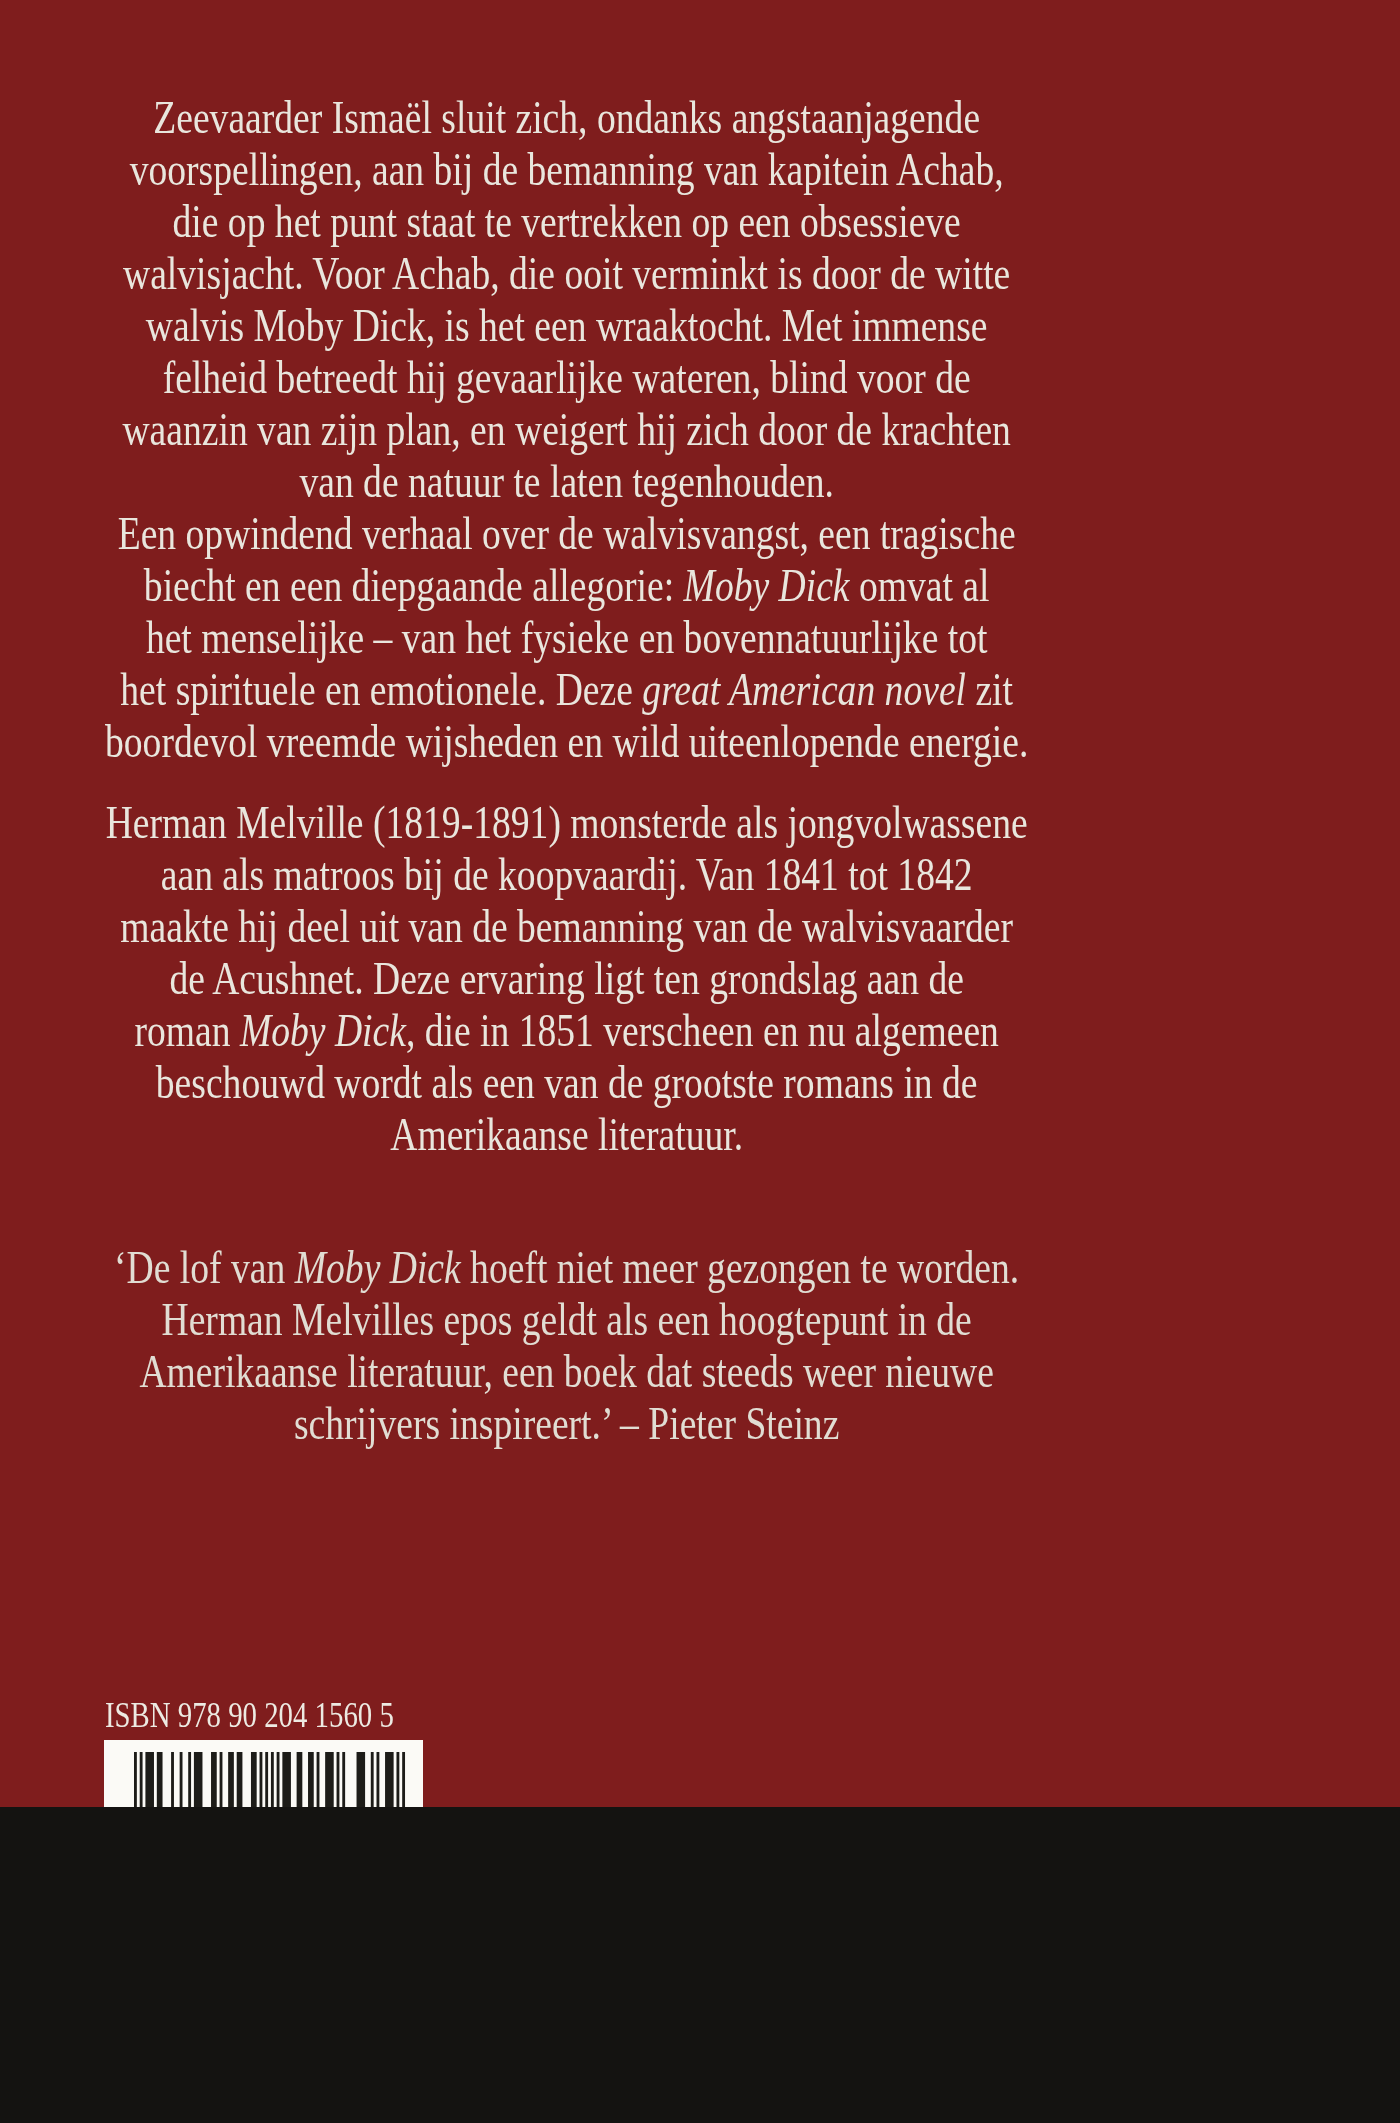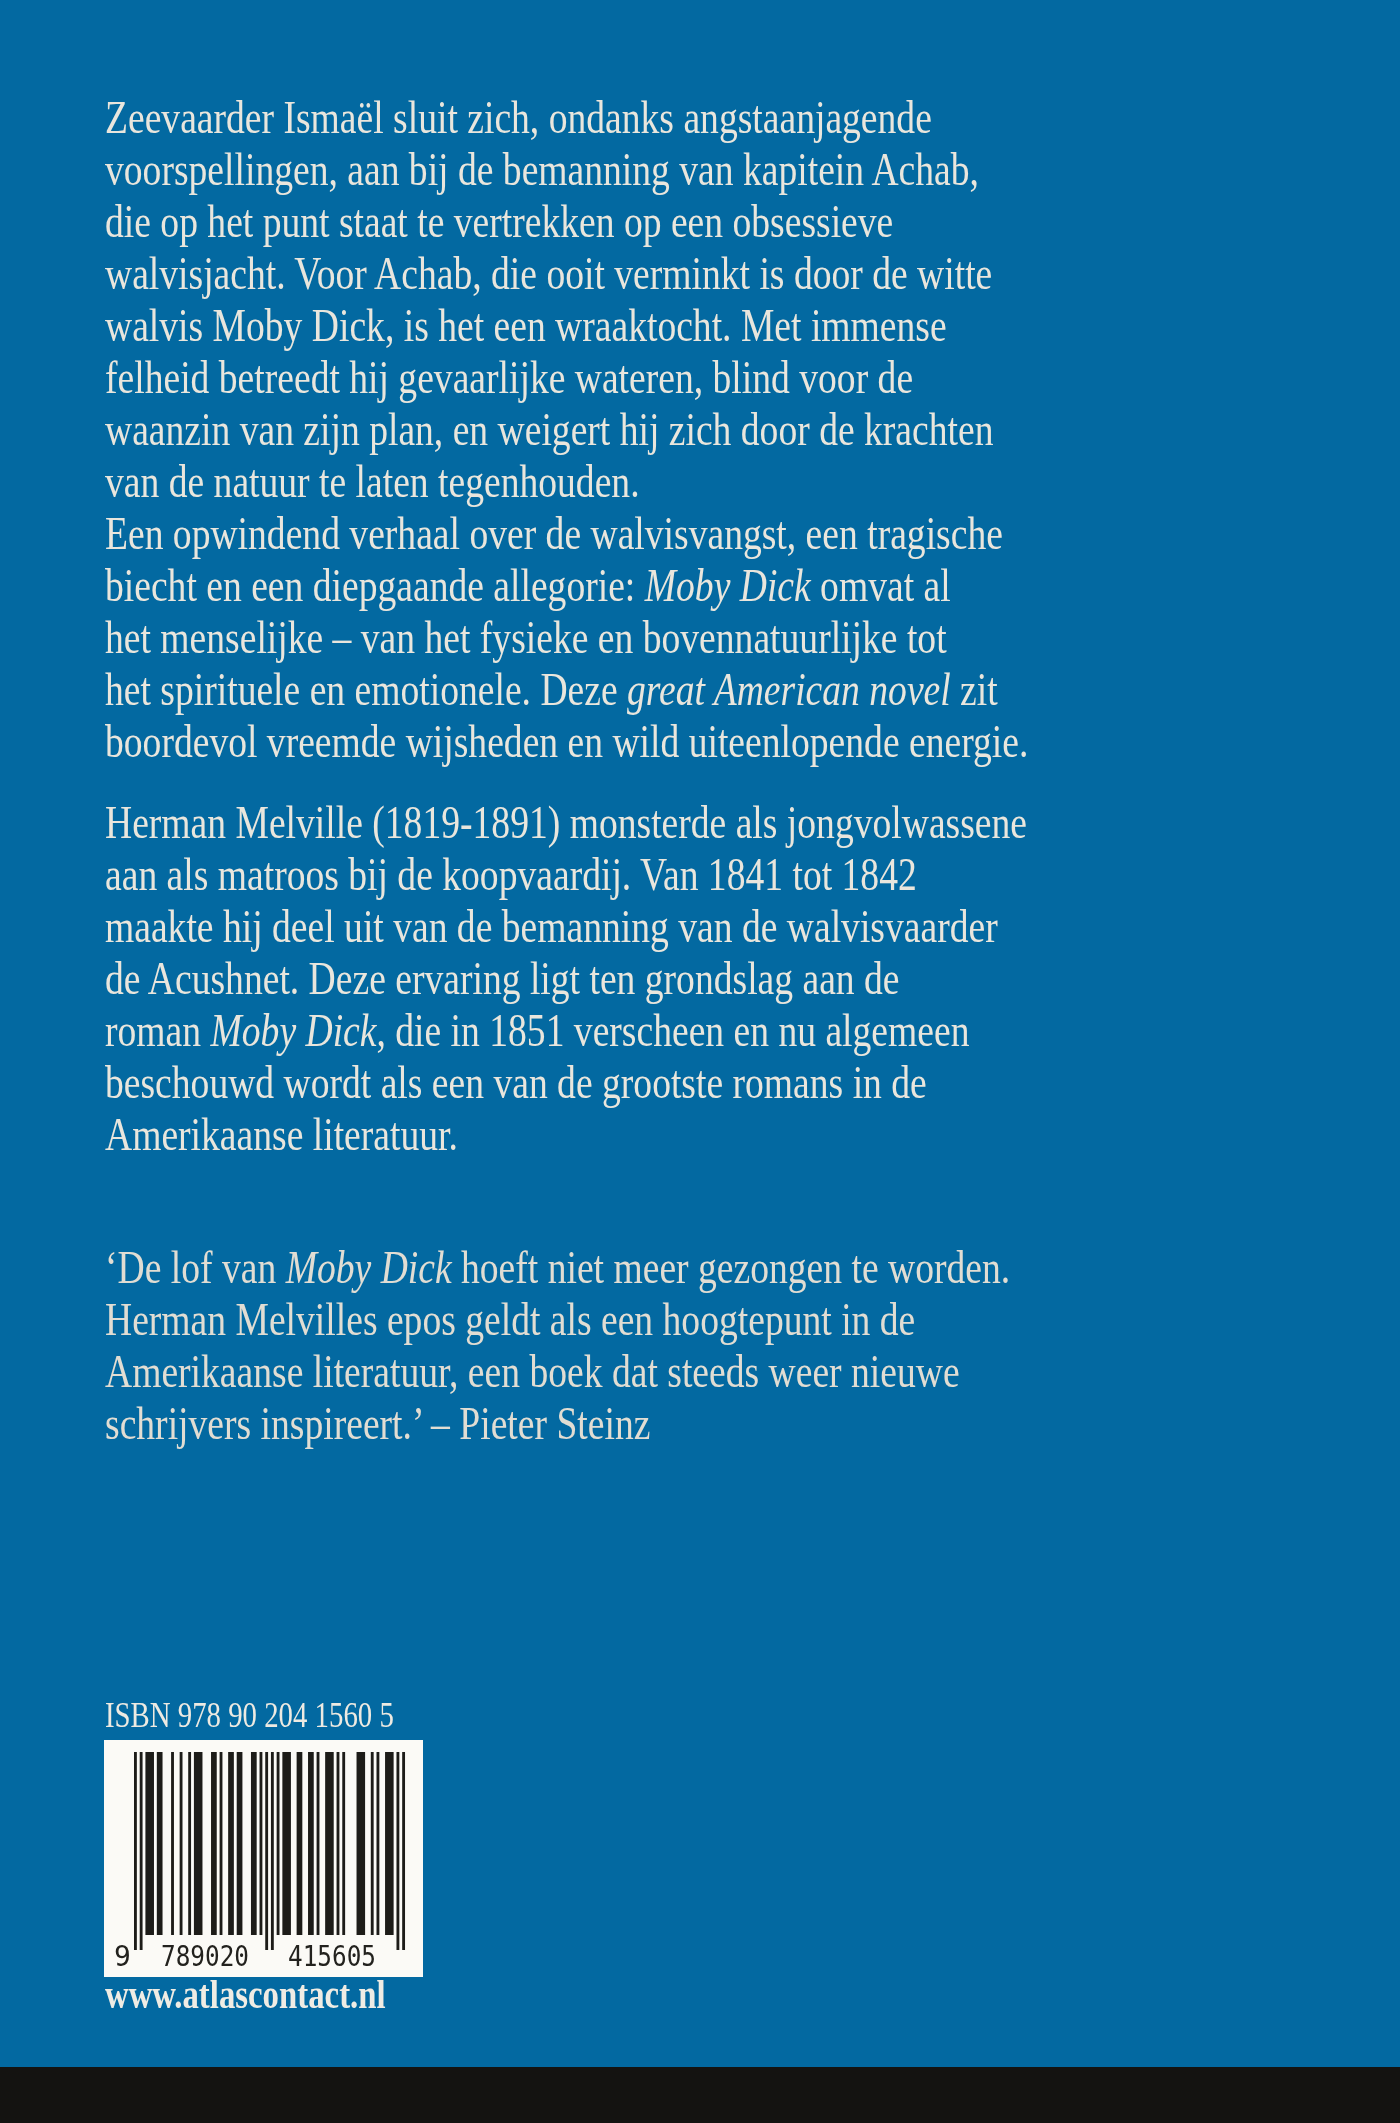--- a/index.html
+++ b/index.html
@@ -1,23 +1,24 @@
 <!DOCTYPE html>
 <html><head>
 <meta charset="utf-8">
 <style>
   html,body{margin:0;padding:0;background:#141311;}
   .cover{
     position:relative;
-    width:1400px;height:2067px;
+    width:1400px;height:1807px;
     margin:0 auto;
-    background:#0369a1;
+    background:#7f1d1d;
     overflow:hidden;
     font-family:"Liberation Serif","DejaVu Serif",serif;
     color:#e9e6dd;
+    text-align:center;
   }
   .condense{transform:scaleX(0.8);transform-origin:0 0;}
   .blurb{
     position:absolute;left:105px;top:91px;
     font-size:47px;line-height:52px;
     font-feature-settings:"onum" 1;
   }
   .blurb p{margin:0;white-space:nowrap;}
   .blurb p.p2{margin-top:29px;}
   .blurb p.pq{margin-top:81px;color:#e1ddd3;}

